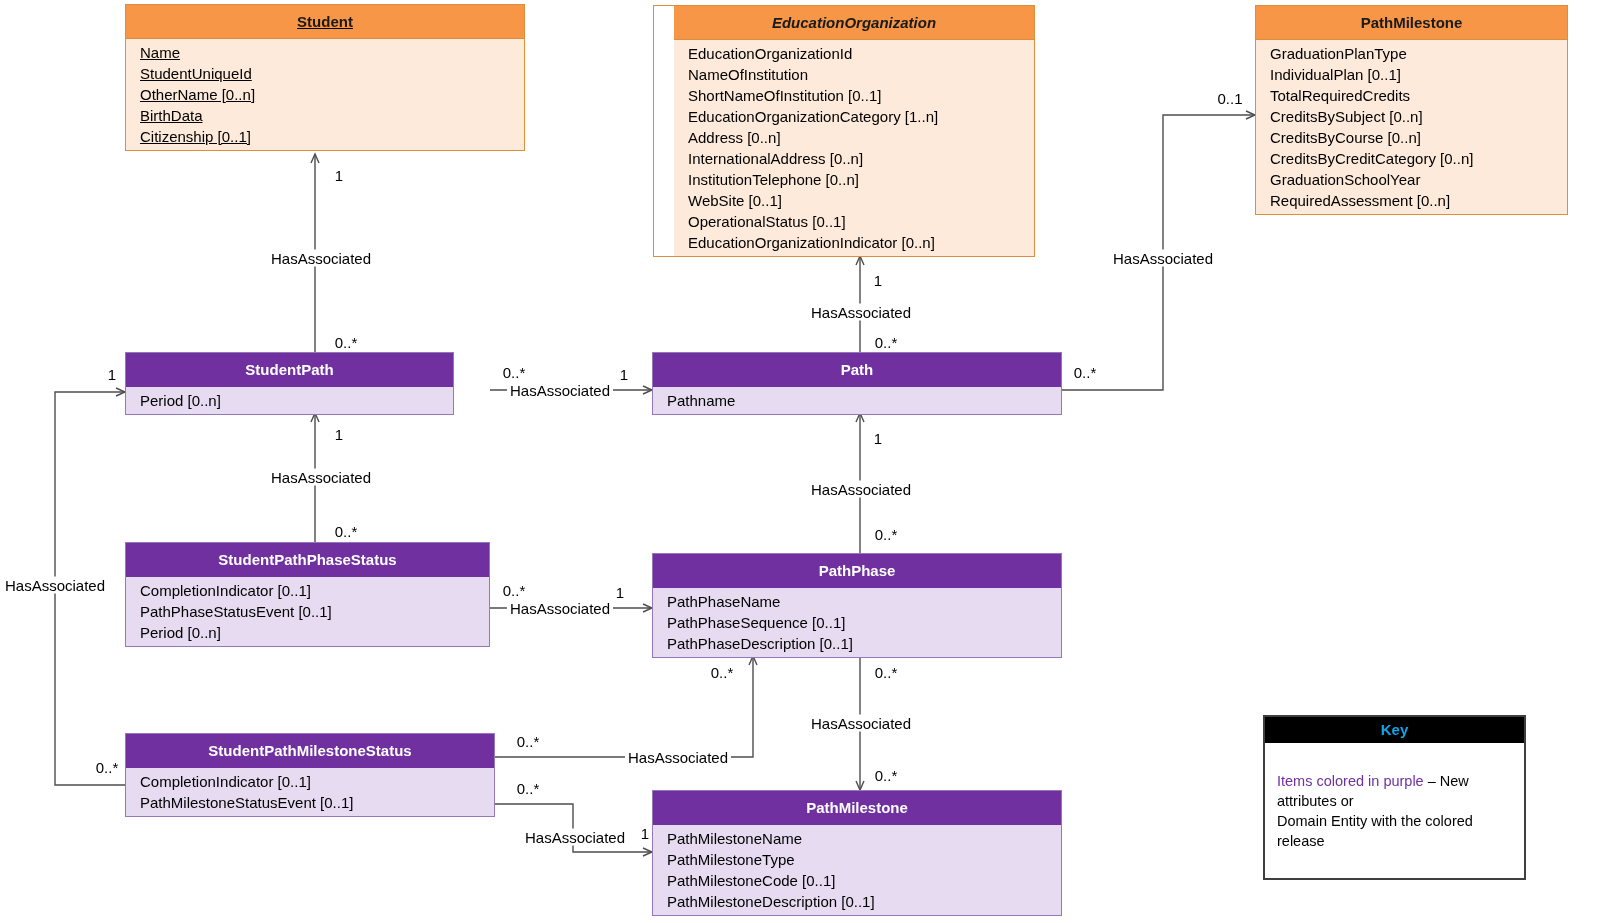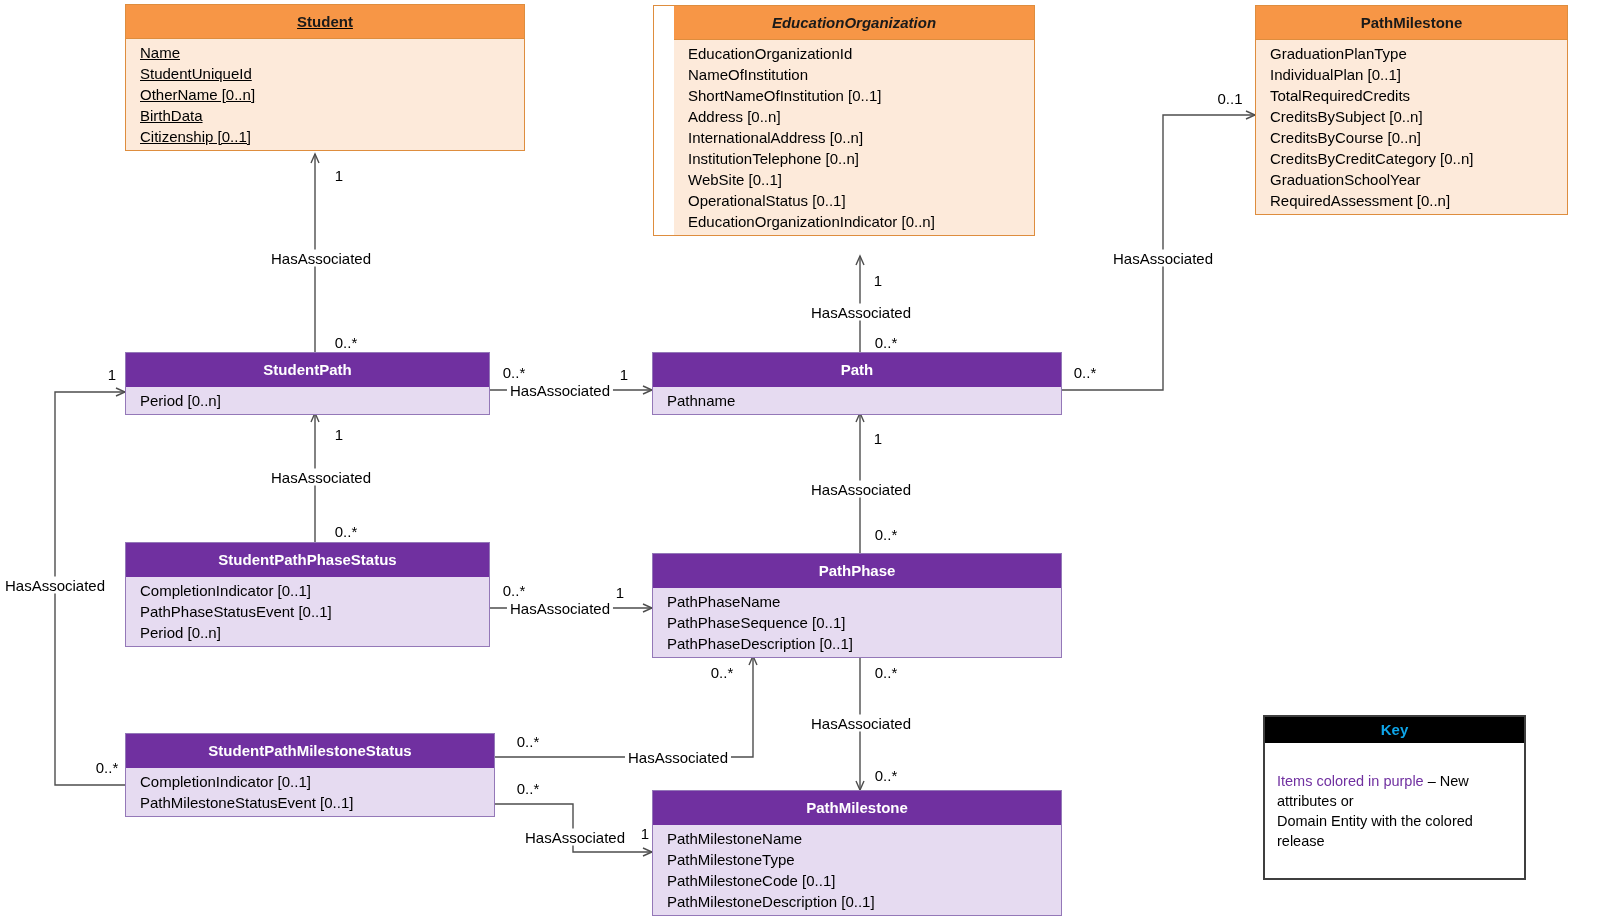--- a/index.html
+++ b/index.html
@@ -64,20 +64,21 @@
           <div class="attr">BirthData</div>
           <div class="attr">Citizenship [0..1]</div>
         </div>
       </div>
       <div class="entity orange" style="left: 653px; top: 5px; width: 382px; padding-left: 20px;">
         <div class="entity-header italic">EducationOrganization</div>
         <div class="entity-attrs">
           <div class="attr">EducationOrganizationId</div>
           <div class="attr">NameOfInstitution</div>
           <div class="attr">ShortNameOfInstitution [0..1]</div>
+          <div class="attr">EducationOrganizationCategory [1..n]</div>
           <div class="attr">Address [0..n]</div>
           <div class="attr">InternationalAddress [0..n]</div>
           <div class="attr">InstitutionTelephone [0..n]</div>
           <div class="attr">WebSite [0..1]</div>
           <div class="attr">OperationalStatus [0..1]</div>
           <div class="attr">EducationOrganizationIndicator [0..n]</div>
         </div>
       </div>
       <div class="entity orange" style="left: 1255px; top: 5px; width: 313px;">
         <div class="entity-header">PathMilestone</div>
@@ -85,21 +86,21 @@
           <div class="attr">GraduationPlanType</div>
           <div class="attr">IndividualPlan [0..1]</div>
           <div class="attr">TotalRequiredCredits</div>
           <div class="attr">CreditsBySubject [0..n]</div>
           <div class="attr">CreditsByCourse [0..n]</div>
           <div class="attr">CreditsByCreditCategory [0..n]</div>
           <div class="attr">GraduationSchoolYear</div>
           <div class="attr">RequiredAssessment [0..n]</div>
         </div>
       </div>
-      <div class="entity purple" style="left: 125px; top: 352px; width: 365px;">
+      <div class="entity purple" style="left: 125px; top: 352px; width: 329px;">
         <div class="entity-header">StudentPath</div>
         <div class="entity-attrs">
           <div class="attr">Period [0..n]</div>
         </div>
       </div>
       <div class="entity purple" style="left: 652px; top: 352px; width: 410px;">
         <div class="entity-header">Path</div>
         <div class="entity-attrs">
           <div class="attr">Pathname</div>
         </div>

